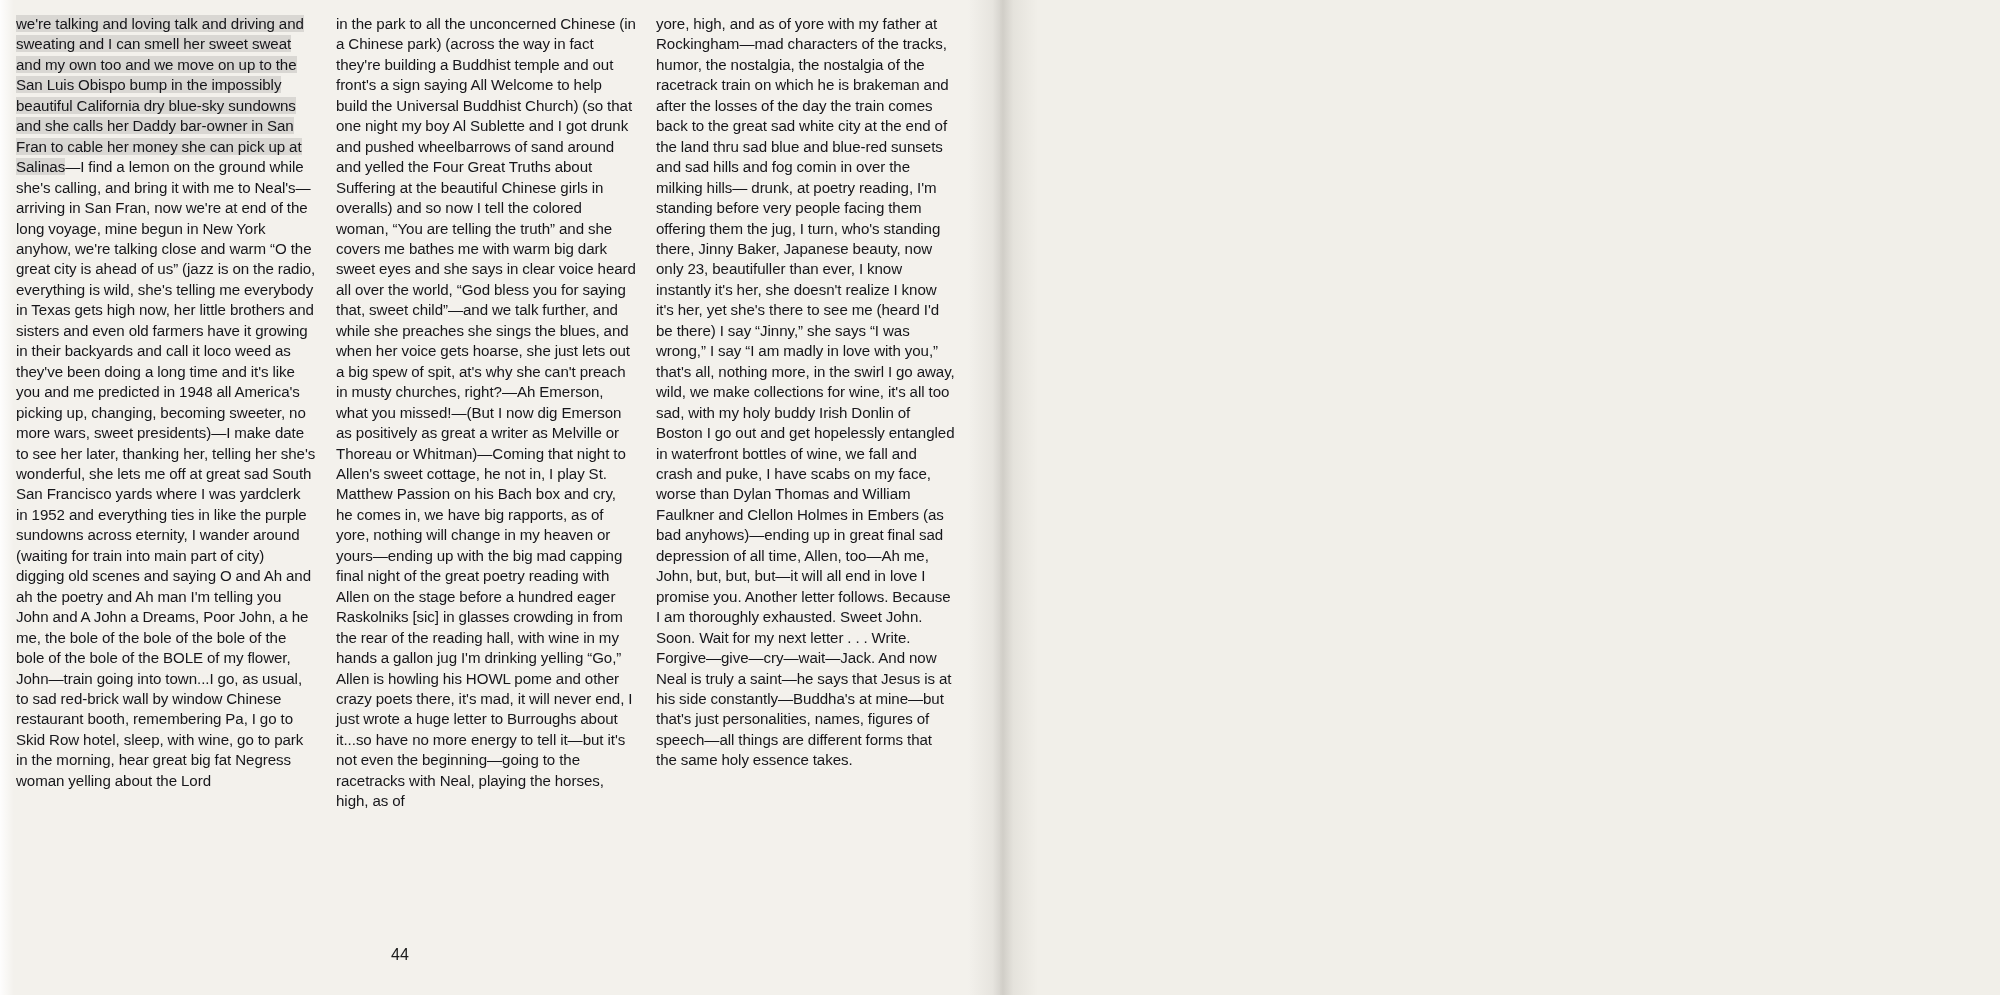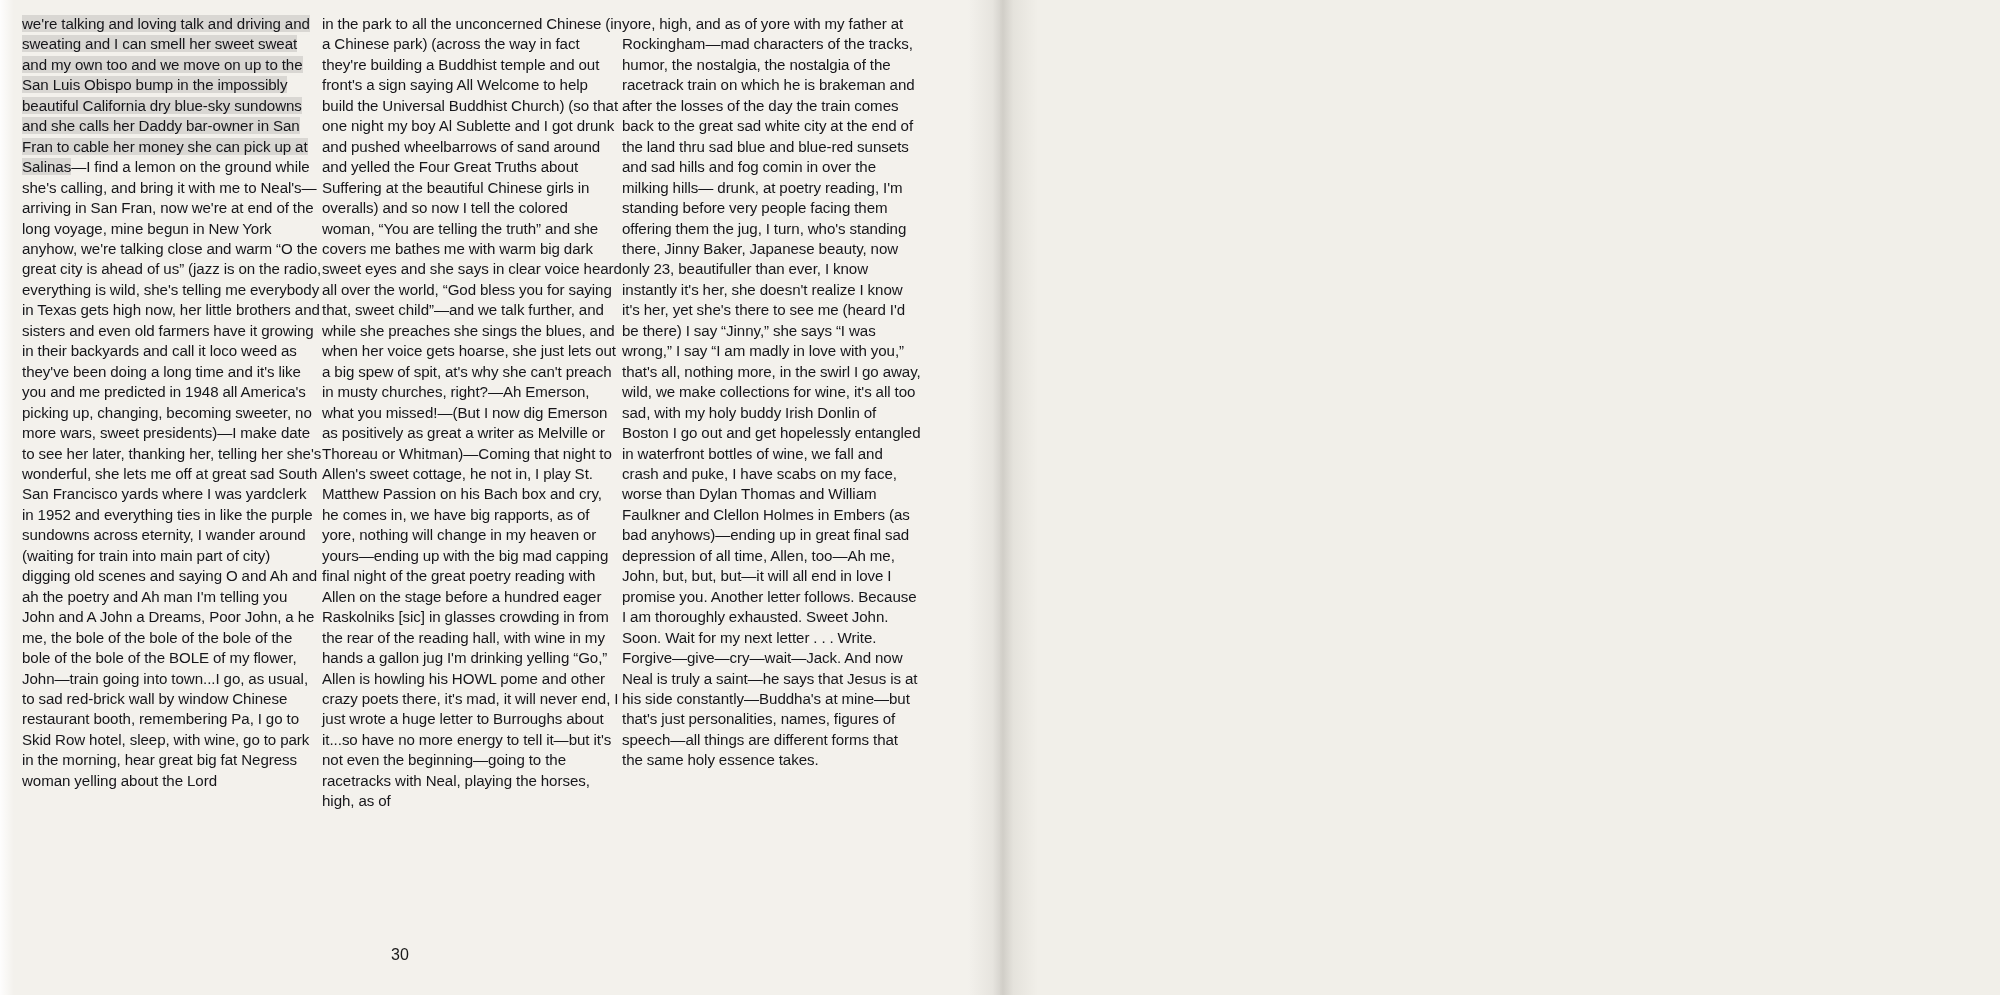--- a/index.html
+++ b/index.html
@@ -55,23 +55,24 @@
   .page-edge-left {
     position: absolute;
     left: 0; top: 0; width: 14px; height: 995px;
     background: linear-gradient(to right, rgba(255,255,255,0.9), rgba(255,255,255,0));
     pointer-events: none;
   }
 
   .columns {
     position: absolute;
     top: 14px;
-    left: 22px;
+    left: 16px;
     width: 940px;
     display: flex;
+    gap: 20px;
   }
   .col {
     width: 300px;
     font-size: 15.1px;
     line-height: 20.45px;
     color: #16161a;
     text-align: left;
     letter-spacing: -0.05px;
     word-spacing: -0.2px;
   }
@@ -104,21 +105,21 @@
         <p><span class="highlight">we're talking and loving talk and driving and sweating and I can smell her sweet sweat and my own too and we move on up to the San Luis Obispo bump in the impossibly beautiful California dry blue-sky sundowns and she calls her Daddy bar-owner in San Fran to cable her money she can pick up at Salinas</span><span>—I find a lemon on the ground while she's calling, and bring it with me to Neal's—arriving in San Fran, now we're at end of the long voyage, mine begun in New York anyhow, we're talking close and warm “O the great city is ahead of us” (jazz is on the radio, everything is wild, she's telling me everybody in Texas gets high now, her little brothers and sisters and even old farmers have it growing in their backyards and call it loco weed as they've been doing a long time and it's like you and me predicted in 1948 all America's picking up, changing, becoming sweeter, no more wars, sweet presidents)—I make date to see her later, thanking her, telling her she's wonderful, she lets me off at great sad South San Francisco yards where I was yardclerk in 1952 and everything ties in like the purple sundowns across eternity, I wander around (waiting for train into main part of city) digging old scenes and saying O and Ah and ah the poetry and Ah man I'm telling you John and A John a Dreams, Poor John, a he me, the bole of the bole of the bole of the bole of the bole of the BOLE of my flower, John—train going into town...I go, as usual, to sad red-brick wall by window Chinese restaurant booth, remembering Pa, I go to Skid Row hotel, sleep, with wine, go to park in the morning, hear great big fat Negress woman yelling about the Lord</span></p>
       </div>
       <div class="col">
         <p>in the park to all the unconcerned Chinese (in a Chinese park) (across the way in fact they're building a Buddhist temple and out front's a sign saying All Welcome to help build the Universal Buddhist Church) (so that one night my boy Al Sublette and I got drunk and pushed wheelbarrows of sand around and yelled the Four Great Truths about Suffering at the beautiful Chinese girls in overalls) and so now I tell the colored woman, “You are telling the truth” and she covers me bathes me with warm big dark sweet eyes and she says in clear voice heard all over the world, “God bless you for saying that, sweet child”—and we talk further, and while she preaches she sings the blues, and when her voice gets hoarse, she just lets out a big spew of spit, at's why she can't preach in musty churches, right?—Ah Emerson, what you missed!—(But I now dig Emerson as positively as great a writer as Melville or Thoreau or Whitman)—Coming that night to Allen's sweet cottage, he not in, I play St. Matthew Passion on his Bach box and cry, he comes in, we have big rapports, as of yore, nothing will change in my heaven or yours—ending up with the big mad capping final night of the great poetry reading with Allen on the stage before a hundred eager Raskolniks [sic] in glasses crowding in from the rear of the reading hall, with wine in my hands a gallon jug I'm drinking yelling “Go,” Allen is howling his HOWL pome and other crazy poets there, it's mad, it will never end, I just wrote a huge letter to Burroughs about it...so have no more energy to tell it—but it's not even the beginning—going to the racetracks with Neal, playing the horses, high, as of</p>
       </div>
       <div class="col">
         <p>yore, high, and as of yore with my father at Rockingham—mad characters of the tracks, humor, the nostalgia, the nostalgia of the racetrack train on which he is brakeman and after the losses of the day the train comes back to the great sad white city at the end of the land thru sad blue and blue-red sunsets and sad hills and fog comin in over the milking hills— drunk, at poetry reading, I'm standing before very people facing them offering them the jug, I turn, who's standing there, Jinny Baker, Japanese beauty, now only 23, beautifuller than ever, I know instantly it's her, she doesn't realize I know it's her, yet she's there to see me (heard I'd be there) I say “Jinny,” she says “I was wrong,” I say “I am madly in love with you,” that's all, nothing more, in the swirl I go away, wild, we make collections for wine, it's all too sad, with my holy buddy Irish Donlin of Boston I go out and get hopelessly entangled in waterfront bottles of wine, we fall and crash and puke, I have scabs on my face, worse than Dylan Thomas and William Faulkner and Clellon Holmes in Embers (as bad anyhows)—ending up in great final sad depression of all time, Allen, too—Ah me, John, but, but, but—it will all end in love I promise you. Another letter follows.  Because I am thoroughly exhausted.  Sweet John.  Soon.  Wait for my next letter . . . Write.  Forgive—give—cry—wait—Jack. And now Neal is truly a saint—he says that Jesus is at his side constantly—Buddha's at mine—but that's just personalities, names, figures of speech—all things are different forms that the same holy essence takes.</p>
       </div>
     </div>
 
-    <div class="folio folio-left">30</div>
+    <div class="folio folio-left">44</div>
   </div>
 
   <div class="page-right">
 
     
     
 
     
 
     

